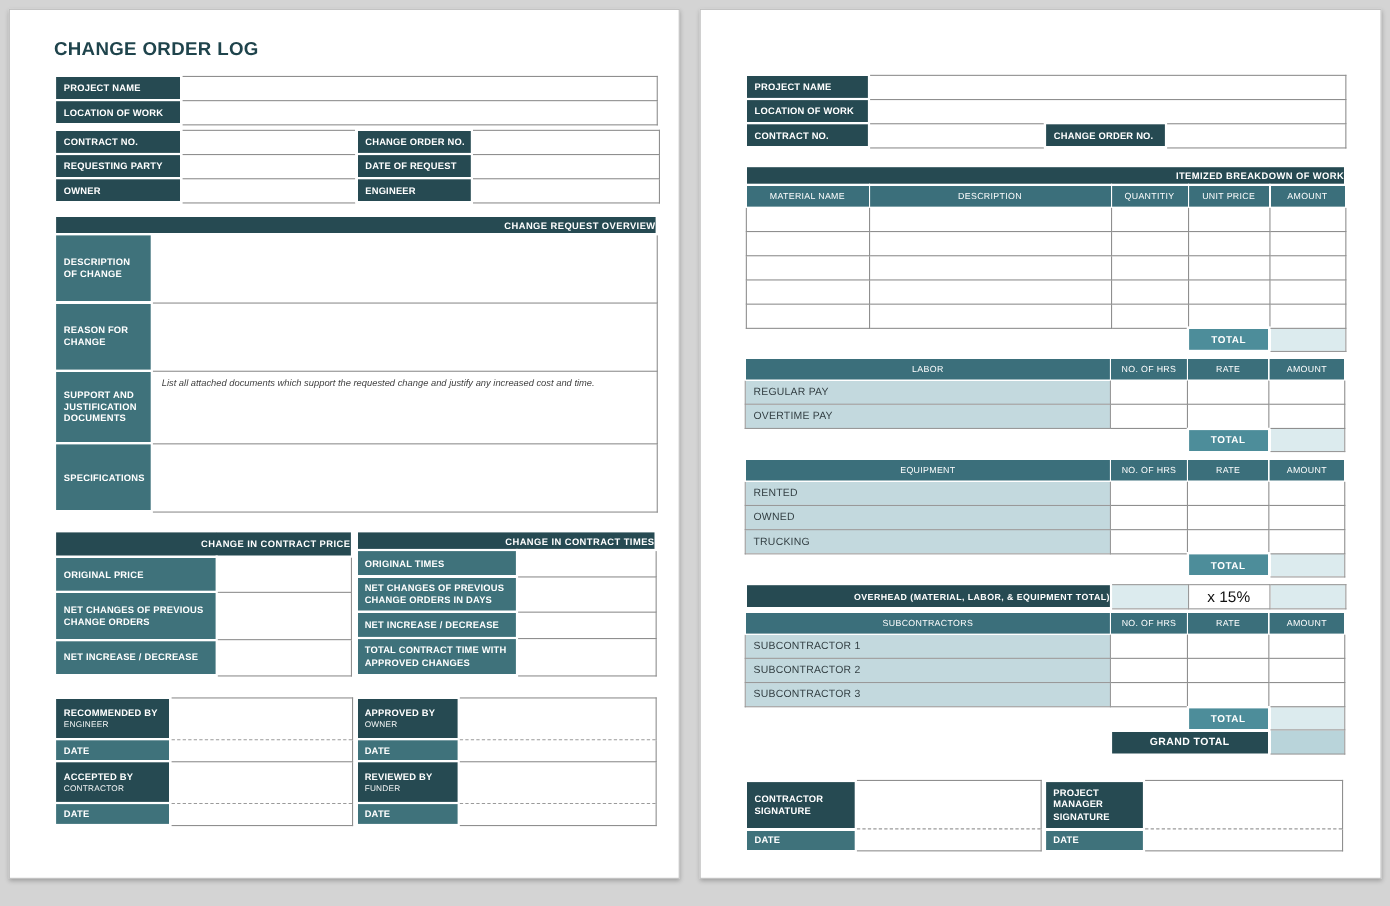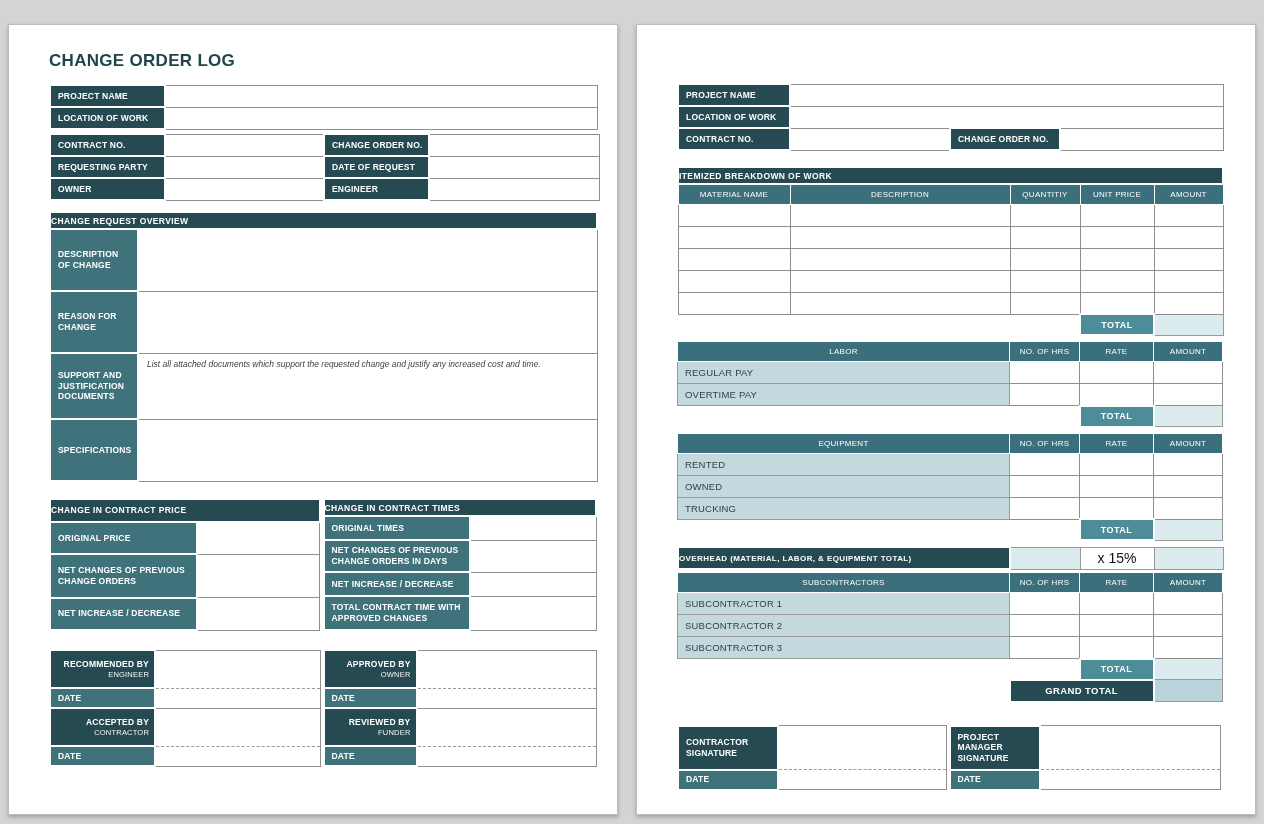--- a/index.html
+++ b/index.html
@@ -8,43 +8,43 @@
     --grand_amount:#b9d4da; --title:#1f444c; --border_grey:#8f8f8f;
   }
   *{box-sizing:border-box;}
   html,body{margin:0;padding:0;}
   body{
     width:1264px;height:824px;overflow:hidden;position:relative;
     background:var(--desk_bg);
     font-family:"Liberation Sans",sans-serif;
   }
   .page{
-    position:absolute;top:24px;height:791px;background:#fff;
+    position:absolute;top:8px;height:791px;background:#fff;
     border:1px solid #bdbdbd;box-shadow:0 2px 4px rgba(0,0,0,.25);
   }
   #page-left{left:8px;width:610px;padding:26px 20px 0 40px;}
   #page-right{left:636px;width:620px;padding:58px 34px 0 40px;}
 
   h1.doc-title{
     font-size:17px;font-weight:bold;color:var(--title);
     margin:0 0 13px 0;letter-spacing:.3px;
   }
 
   table{border-collapse:collapse;table-layout:fixed;}
   td{padding:0;vertical-align:middle;overflow:hidden;}
 
   
   tr.r17 td{height:17px;} tr.r20 td{height:20px;} tr.r21 td{height:21px;}
   tr.r22 td{height:22px;} tr.r24 td{height:24px;} tr.r32 td{height:32px;}
-  tr.r34 td{height:34px;} tr.r38 td{height:38px;text-align:right;} tr.r44 td{height:44px;}
+  tr.r34 td{height:34px;} tr.r38 td{height:38px;} tr.r44 td{height:44px;}
   tr.r62 td{height:62px;} tr.r66 td{height:66px;}
 
   .hdr{
     background:var(--dark);color:#fff;font-weight:bold;font-size:8.5px;
-    text-align:left;letter-spacing:.4px;border:2px solid #fff;
+    text-align:right;letter-spacing:.4px;border:2px solid #fff;
   }
   .hdr.small{font-size:8px;}
   .lbl{
     color:#fff;font-weight:bold;font-size:8.5px;line-height:1.25;
     text-align:left;padding:2px 5px 2px 7px;border:2px solid #fff;
     letter-spacing:.2px;
   }
   .lbl-dark{background:var(--dark);}
   .lbl-mid{background:var(--mid);}
   .lbl .main{display:block;}

